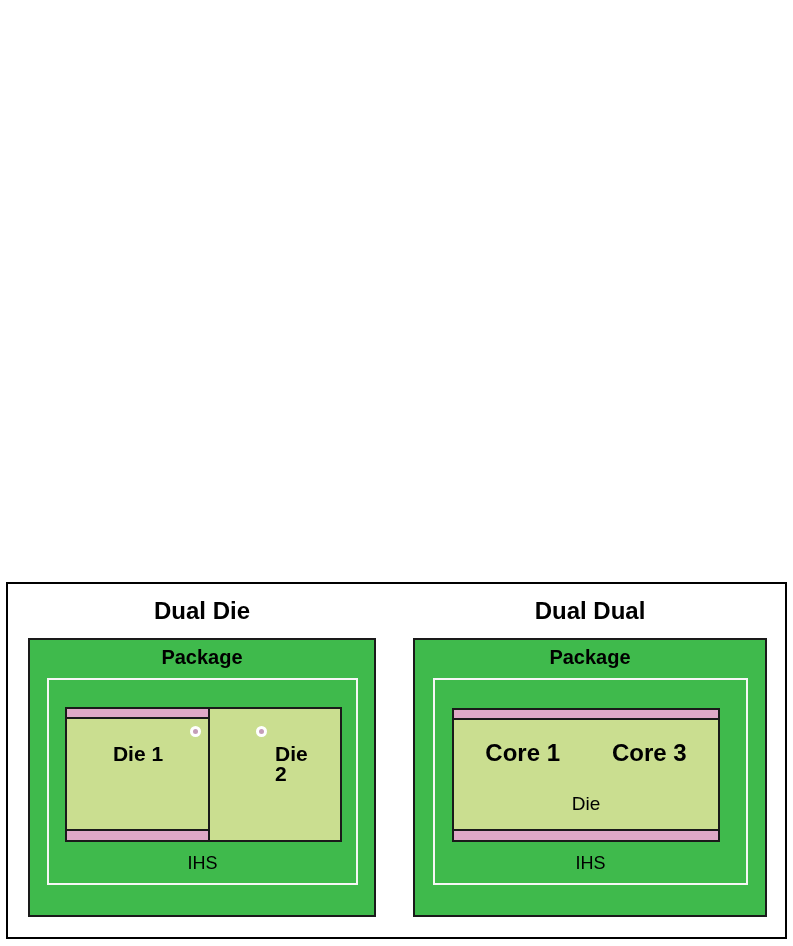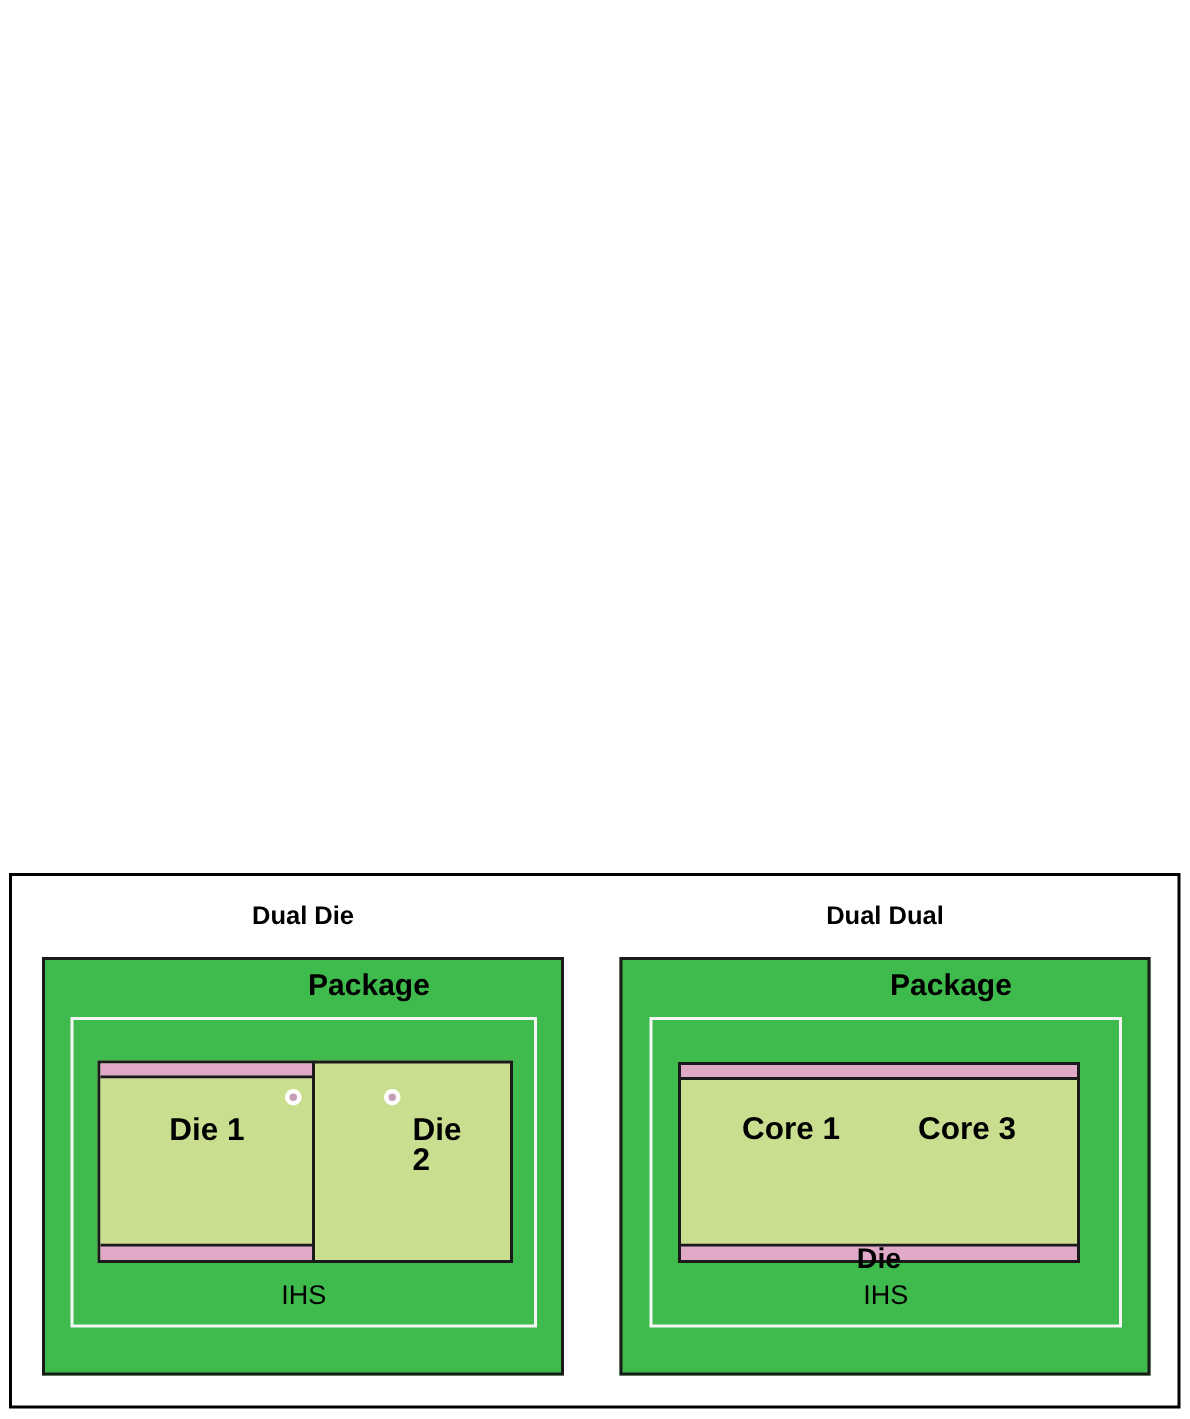--- a/index.html
+++ b/index.html
@@ -21,38 +21,38 @@
     position:relative; top:6px; margin-left:3px; color:#333;
   }
 
   
   .figure-frame {
     position:absolute; left:6px; top:582px; width:777px; height:353px;
     border:2px solid var(--frame-border,#000); background:#fff;
   }
 
   .panel-title {
-    position:absolute; text-align:center; font-size:17px; font-weight:bold;
+    position:absolute; text-align:center; font-size:24px; font-weight:bold;
     line-height:30px; height:30px;
   }
   .title-left  { left:20px;  top:12px; width:348px; }
   .title-right { left:405px; top:12px; width:354px; }
 
   .package-box {
     position:absolute; top:54px; height:279px;
     background:var(--package-green,#3FBA4C);
     border:2px solid var(--border-dark,#1A1A1A);
     box-sizing:border-box;
   }
   .package-left  { left:20px;  width:348px; }
   .package-right { left:405px; width:354px; }
 
   .package-label {
     position:absolute; left:0; top:5px; width:100%; text-align:center;
-    font-size:20px; font-weight:bold; line-height:24px;padding-left:44px;
+    font-size:20px; font-weight:bold; line-height:24px;
   }
 
   .ihs-outline {
     position:absolute; box-sizing:border-box;
     border:2px solid var(--ihs-outline,#F6F6F6);
   }
   .ihs-left  { left:17px; top:38px; width:311px; height:207px; }
   .ihs-right { left:18px; top:38px; width:315px; height:207px; }
 
   .ihs-label {
@@ -92,25 +92,25 @@
     background:#ffffff; border-radius:50%;
   }
   .marker-dot {
     position:absolute; left:3px; top:3px; width:5px; height:5px;
     border-radius:50%; background:var(--marker-dot,#C49EB8);
   }
 
   .core-row {
     position:absolute; left:0; top:23px; width:100%;
     display:flex; justify-content:center; gap:52px;
-    font-size:21px; font-weight:bold; line-height:20px;
+    font-size:24px; font-weight:bold; line-height:20px;
   }
   .die-wide-label {
     position:absolute; left:0; top:74px; width:100%; text-align:center;
-    font-size:19px; font-weight:bold; line-height:20px;margin-top:36px;
+    font-size:19px; font-weight:normal; line-height:20px;
   }
 </style>
 </head>
 <body>
 
 <div class="page">
 
 
   <div class="figure-frame">
 

